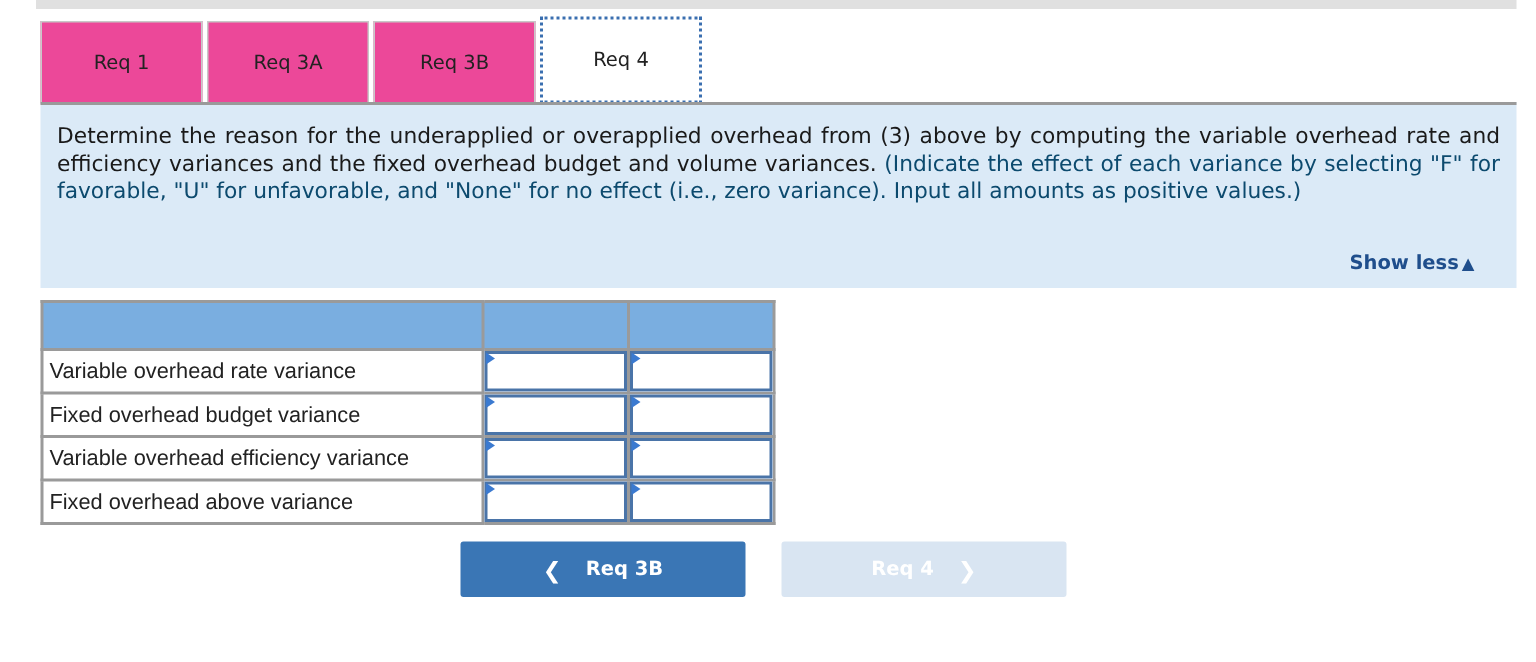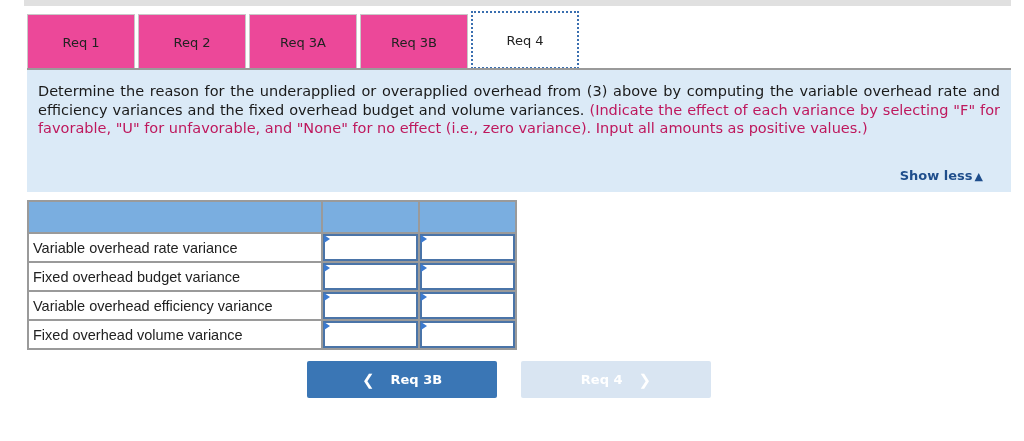--- a/index.html
+++ b/index.html
@@ -24,21 +24,21 @@
     background: #ffffff; border: 2px dotted #3a6fb0; height: 58px; margin-top: -3px;
   }
   .panel {
     position: absolute; left: 27px; top: 68px; width: 984px; height: 124px;
     background: #dbeaf7; border-top: 2px solid #9a9a9a;
   }
   .instructions {
     position: absolute; left: 11px; top: 12px; width: 962px;
     font-size: 14.5px; line-height: 18.5px; color: #1a1a1a; text-align: justify;
   }
-  .instructions .red { color: #be185d; }
+  .instructions .red { color: #0c4a6e; }
   .show-less {
     position: absolute; right: 28px; top: 98px;
     font-size: 13px; font-weight: bold; color: #1f4e8c; cursor: pointer;
   }
   .show-less .tri { font-size: 11px; margin-left: 2px; }
   table.grid {
     position: absolute; left: 27px; top: 200px;
     border-collapse: collapse; font-family: "Liberation Sans", sans-serif; padding-left: 17px;
   }
   table.grid td, table.grid th {
@@ -73,21 +73,20 @@
   .nav-prev .chev { margin-right: 16px; }
   .nav-next .chev { margin-left: 16px; }
 </style>
 </head>
 <body>
 
 <div class="topbar"></div>
 
 <div class="tabs">
   <div class="tab">Req 1</div>
-  <div class="tab">Req 2</div>
   <div class="tab">Req 3A</div>
   <div class="tab">Req 3B</div>
   <div class="tab active">Req 4</div>
 </div>
 
 <div class="panel">
   <p class="instructions">
     <span>Determine the reason for the underapplied or overapplied overhead from (3) above by computing the variable overhead rate and efficiency variances and the fixed overhead budget and volume variances. </span><span class="red">(Indicate the effect of each variance by selecting "F" for favorable, "U" for unfavorable, and "None" for no effect (i.e., zero variance). Input all amounts as positive values.)</span>
   </p>
   <div class="show-less">
@@ -123,21 +122,21 @@
   <tr>
     <td class="label">Variable overhead efficiency variance</td>
     <td class="input-cell">
           <div class="input-box"></div>
         </td>
     <td class="input-cell">
           <div class="input-box"></div>
         </td>
   </tr>
   <tr>
-    <td class="label">Fixed overhead volume variance</td>
+    <td class="label">Fixed overhead above variance</td>
     <td class="input-cell">
           <div class="input-box"></div>
         </td>
     <td class="input-cell">
           <div class="input-box"></div>
         </td>
   </tr>
 </tbody>
   </table>
 

